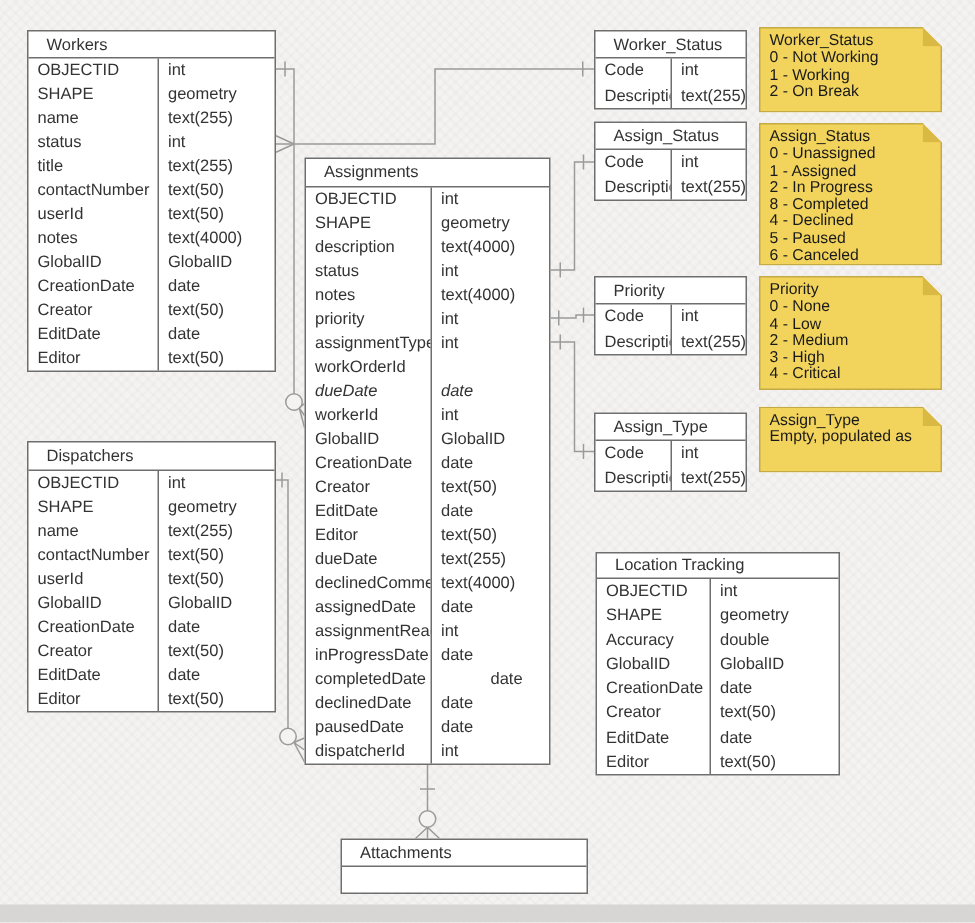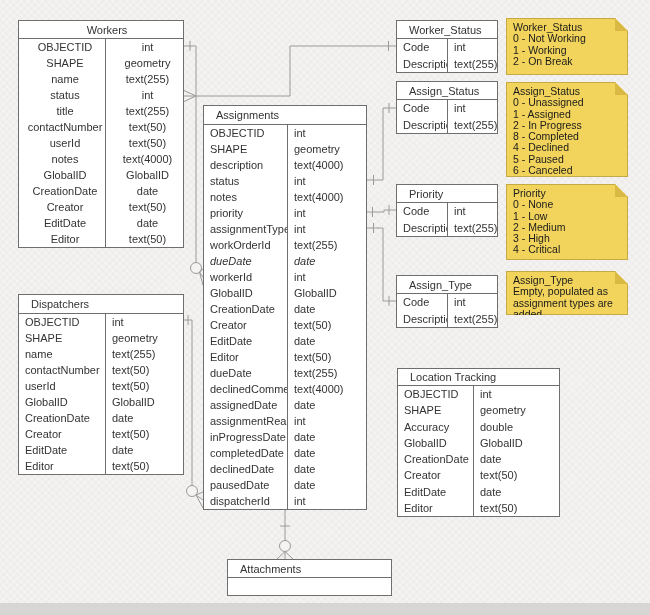--- a/index.html
+++ b/index.html
@@ -99,21 +99,21 @@
 
     <g>
       <path class="edge" d="M285,508 V540.5"></path>
       <path class="edge" d="M280,526 H290"></path>
       <circle class="edge-circle" cx="285" cy="546" r="5.5"></circle>
       <path class="edge" d="M285,551.5 L277,559 M285,551.5 V559 M285,551.5 L293,559"></path>
     </g>
   </svg>
 
   <div id="bottom-bar"></div>
-<div class="er-table" style="left: 18px; top: 20px; width: 166px; text-align: center;">
+<div class="er-table" style="left: 18px; top: 20px; width: 166px;">
       <div class="er-title" style="height: 18px; line-height: 18px;">Workers</div>
       <div class="er-body" style="--split: 86px;">
         <div class="er-row" style="height: 16px; line-height: 16px;">
           <div class="er-field">OBJECTID</div>
           <div class="er-type">int</div>
         </div>
         <div class="er-row" style="height: 16px; line-height: 16px;">
           <div class="er-field">SHAPE</div>
           <div class="er-type">geometry</div>
         </div>
@@ -232,21 +232,21 @@
           <div class="er-type">text(4000)</div>
         </div>
         <div class="er-row" style="height: 16px; line-height: 16px;">
           <div class="er-field">priority</div>
           <div class="er-type">int</div>
         </div>
         <div class="er-row" style="height: 16px; line-height: 16px;">
           <div class="er-field">assignmentType</div>
           <div class="er-type">int</div>
         </div>
-        <div class="er-row" style="height: 16px; line-height: 16px;">
+        <div class="er-row" style="height: 16px; line-height: 16px; flex-direction: column;">
           <div class="er-field">workOrderId</div>
           <div class="er-type">text(255)</div>
         </div>
         <div class="er-row" style="height: 16px; line-height: 16px; font-style: italic;">
           <div class="er-field">dueDate</div>
           <div class="er-type">date</div>
         </div>
         <div class="er-row" style="height: 16px; line-height: 16px;">
           <div class="er-field">workerId</div>
           <div class="er-type">int</div>
@@ -284,21 +284,21 @@
           <div class="er-type">date</div>
         </div>
         <div class="er-row" style="height: 16px; line-height: 16px;">
           <div class="er-field">assignmentRead</div>
           <div class="er-type">int</div>
         </div>
         <div class="er-row" style="height: 16px; line-height: 16px;">
           <div class="er-field">inProgressDate</div>
           <div class="er-type">date</div>
         </div>
-        <div class="er-row" style="height: 16px; line-height: 16px;">
+        <div class="er-row" style="height: 16px; line-height: 16px; gap: 33px;">
           <div class="er-field">completedDate</div>
           <div class="er-type">date</div>
         </div>
         <div class="er-row" style="height: 16px; line-height: 16px;">
           <div class="er-field">declinedDate</div>
           <div class="er-type">date</div>
         </div>
         <div class="er-row" style="height: 16px; line-height: 16px;">
           <div class="er-field">pausedDate</div>
           <div class="er-type">date</div>
@@ -417,24 +417,23 @@
       <div class="note-line">2 - In Progress</div>
       <div class="note-line">8 - Completed</div>
       <div class="note-line">4 - Declined</div>
       <div class="note-line">5 - Paused</div>
       <div class="note-line">6 - Canceled</div>
     </div>
     <div class="note" style="left: 506px; top: 184px; width: 122px; height: 76px;">
       <div class="note-fold"></div>
       <div class="note-line">Priority</div>
       <div class="note-line">0 - None</div>
-      <div class="note-line">1 - Low</div>
+      <div class="note-line">4 - Low</div>
       <div class="note-line">2 - Medium</div>
       <div class="note-line">3 - High</div>
       <div class="note-line">4 - Critical</div>
     </div>
     <div class="note" style="left: 506px; top: 271px; width: 122px; height: 44px;">
       <div class="note-fold"></div>
       <div class="note-line">Assign_Type</div>
       <div class="note-line">Empty, populated as</div>
-      <div class="note-line">assignment types are added</div>
     </div>
   </div>
 
 </body></html>

